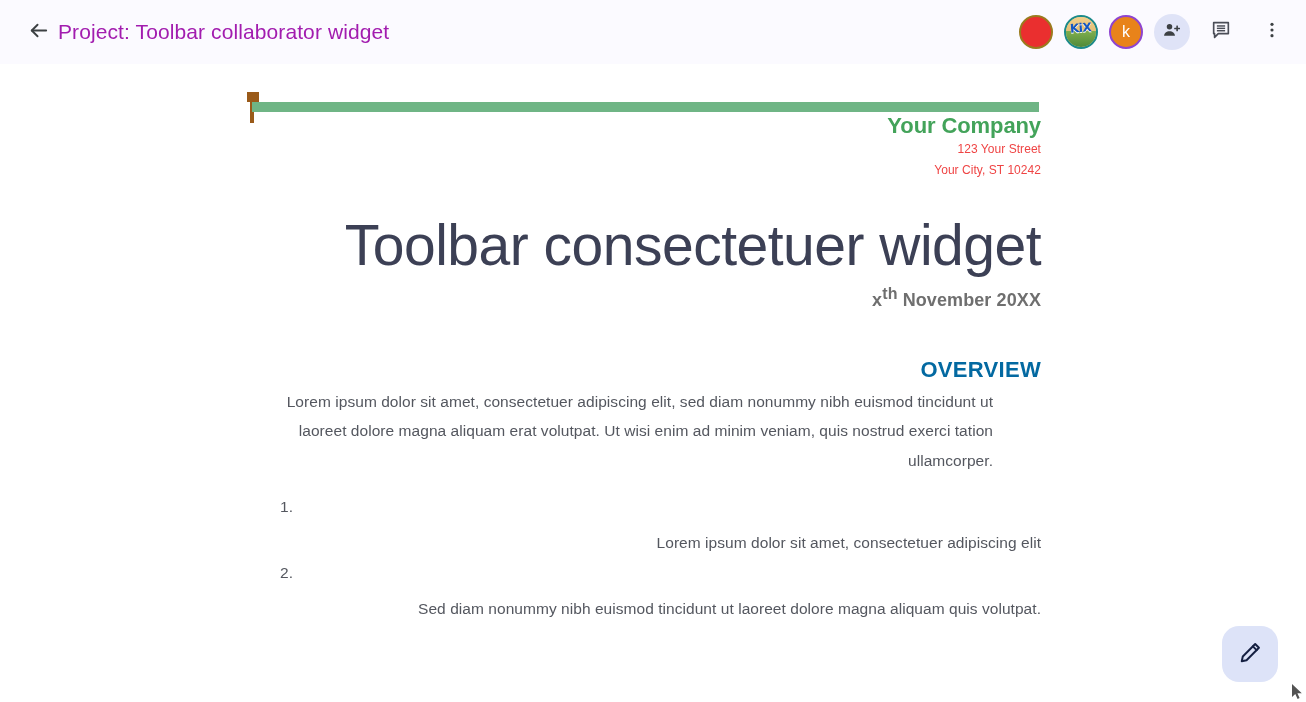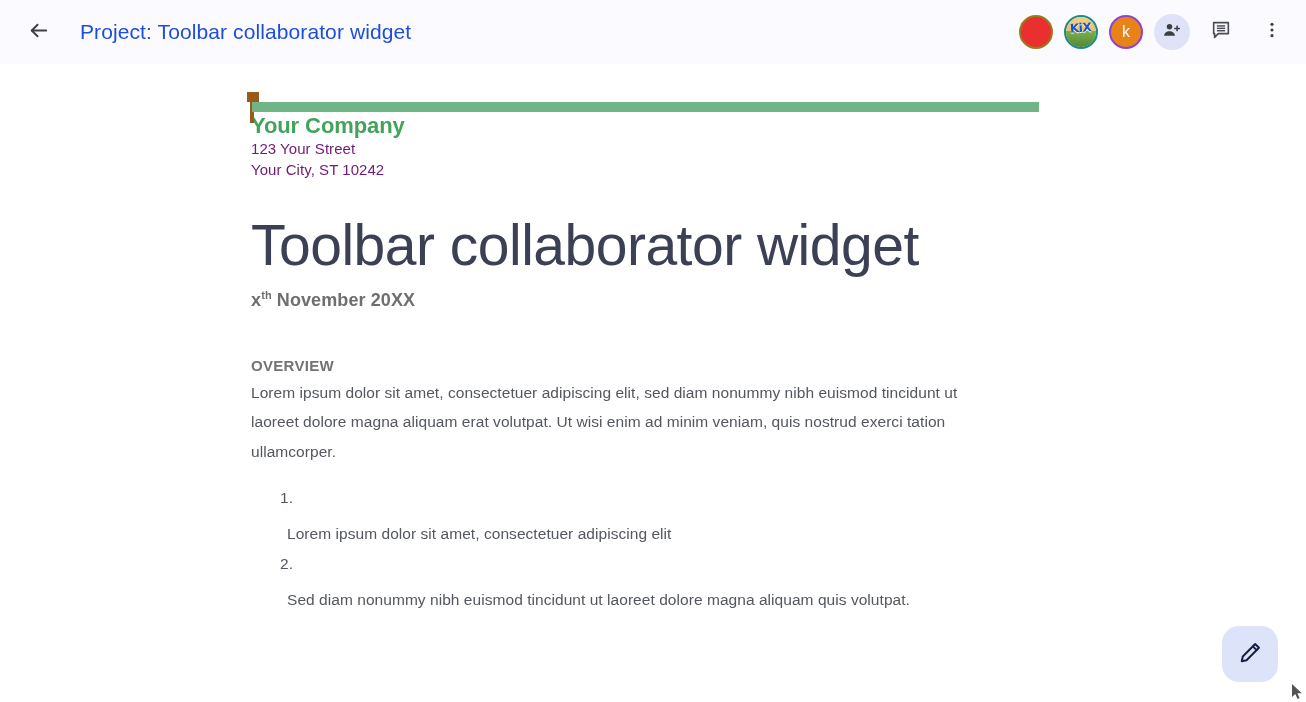--- a/index.html
+++ b/index.html
@@ -36,23 +36,22 @@
     justify-content: center;
     flex: 0 0 auto;
     background: transparent;
     border: none;
     padding: 0;
     cursor: pointer;
   }
   .back-wrap { margin-left: 6px; }
   .appbar-title {
     font-size: 21px;
-    color: #1d4ed8;
+    color: #a21caf;
     letter-spacing: 0.1px;
-    margin-left: 22px;
     white-space: nowrap;
     flex: 0 0 auto;
   }
   .appbar-spacer { flex: 1 1 auto; }
 
   .avatars {
     display: flex;
     align-items: center;
     gap: 11px;
     flex: 0 0 auto;
@@ -114,20 +113,21 @@
   }
 
   
   .doc {
     position: absolute;
     top: 64px;
     left: 0;
     width: 1306px;
     height: 638px;
     background: #ffffff;
+    text-align: right;
   }
   .doc-inner {
     position: absolute;
     left: 251px;
     top: 0;
     width: 790px;
   }
 
   .rule-row {
     position: relative;
@@ -159,22 +159,22 @@
   }
 
   .company-name {
     color: #43a35a;
     font-size: 22px;
     font-weight: bold;
     letter-spacing: -0.1px;
     margin-top: 3px;
   }
   .company-line {
-    color: #701a75;
-    font-size: 15px;
+    color: #ef4444;
+    font-size: 12px;
     line-height: 20.5px;
     letter-spacing: 0.05px;
   }
 
   .doc-title {
     font-size: 57px;
     color: #3c4055;
     font-weight: normal;
     letter-spacing: -0.5px;
     line-height: 1.05;
@@ -182,29 +182,29 @@
     white-space: nowrap;
   }
   .doc-date {
     font-size: 18px;
     font-weight: bold;
     color: #6f6f6f;
     margin-top: 14px;
     letter-spacing: 0.1px;
   }
   .doc-date sup {
-    font-size: 11px;
+    font-size: 16px;
     vertical-align: super;
     line-height: 0;
   }
 
   .section-head {
-    font-size: 15px;
+    font-size: 22px;
     font-weight: bold;
-    color: #737373;
+    color: #0369a1;
     letter-spacing: 0.3px;
     margin-top: 46px;
   }
   .body-para {
     font-size: 15.5px;
     color: #54575f;
     line-height: 29.5px;
     margin-top: 4px;
     width: 742px;
     letter-spacing: 0.05px;
@@ -328,21 +328,21 @@
     <div class="rule-row">
       <div class="collab-caret-flag"></div>
       <div class="collab-caret"></div>
       <div class="green-rule"></div>
     </div>
 
     <div class="company-name">Your Company</div>
     <div class="company-line">123 Your Street</div>
     <div class="company-line">Your City, ST 10242</div>
 
-    <div class="doc-title">Toolbar collaborator widget</div>
+    <div class="doc-title">Toolbar consectetuer widget</div>
 
     <div class="doc-date">
       <span>x</span><sup>th</sup><span> November 20XX</span>
     </div>
 
     <div class="section-head">OVERVIEW</div>
     <div class="body-para">Lorem ipsum dolor sit amet, consectetuer adipiscing elit, sed diam nonummy nibh euismod tincidunt ut laoreet dolore magna aliquam erat volutpat. Ut wisi enim ad minim veniam, quis nostrud exerci tation ullamcorper.</div>
 
     <ol class="goal-list">
       <li class="goal-item">

